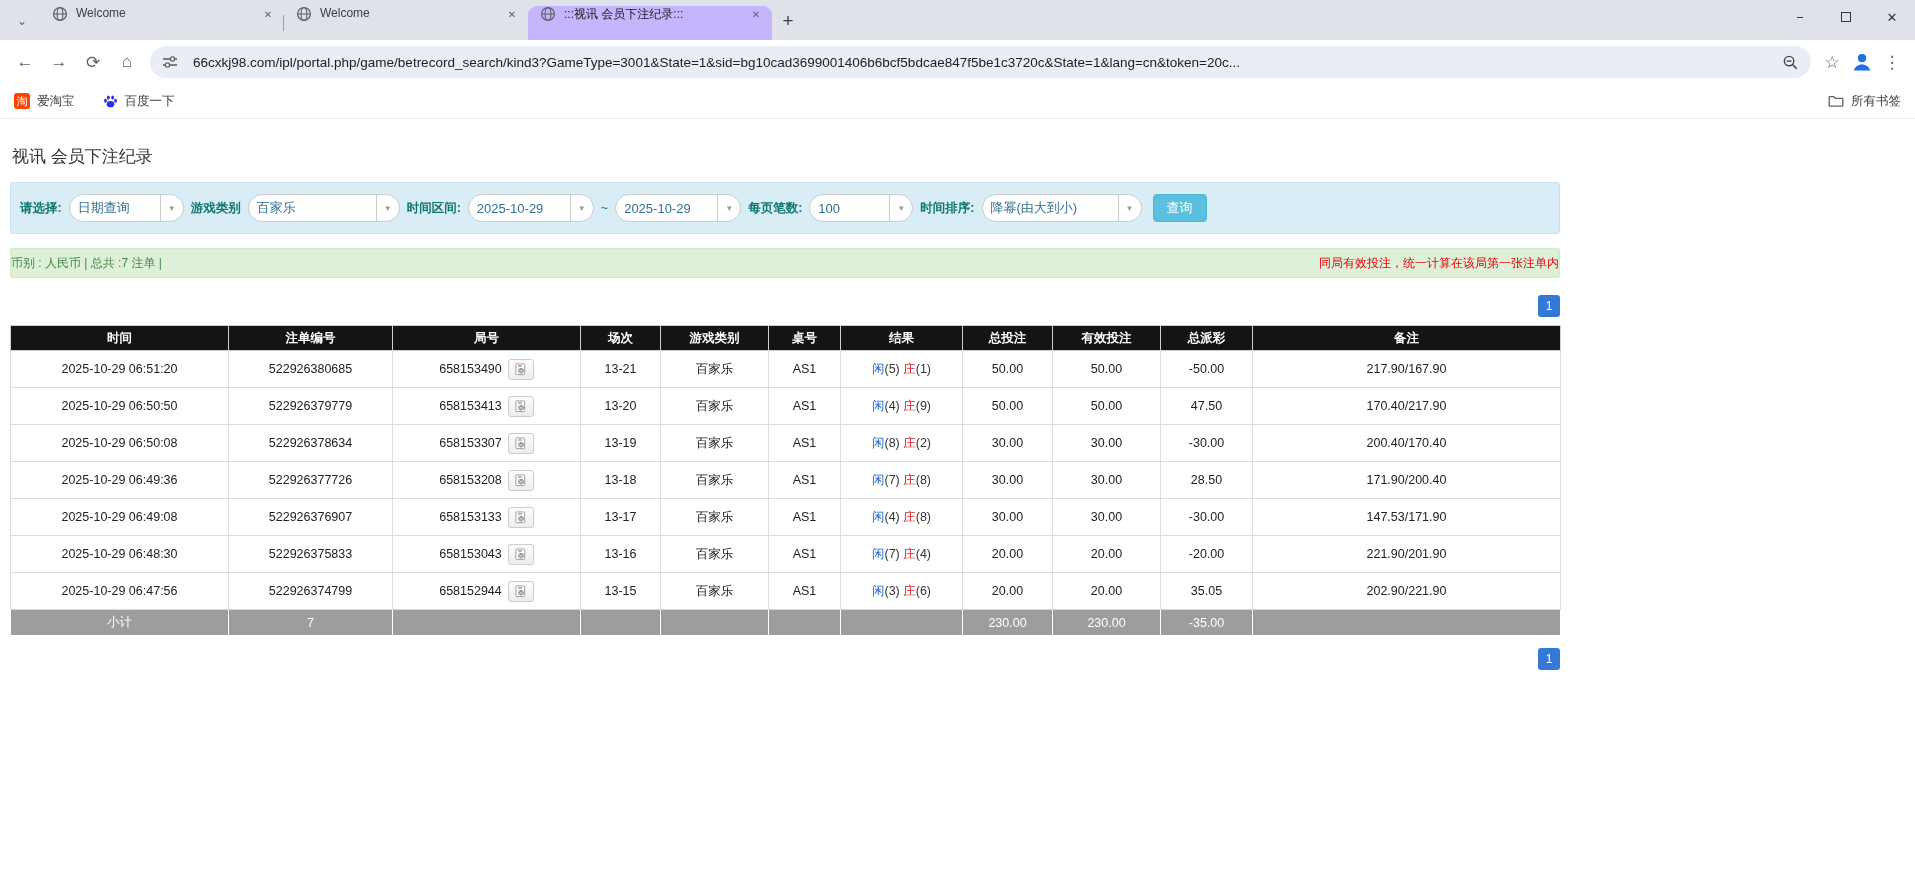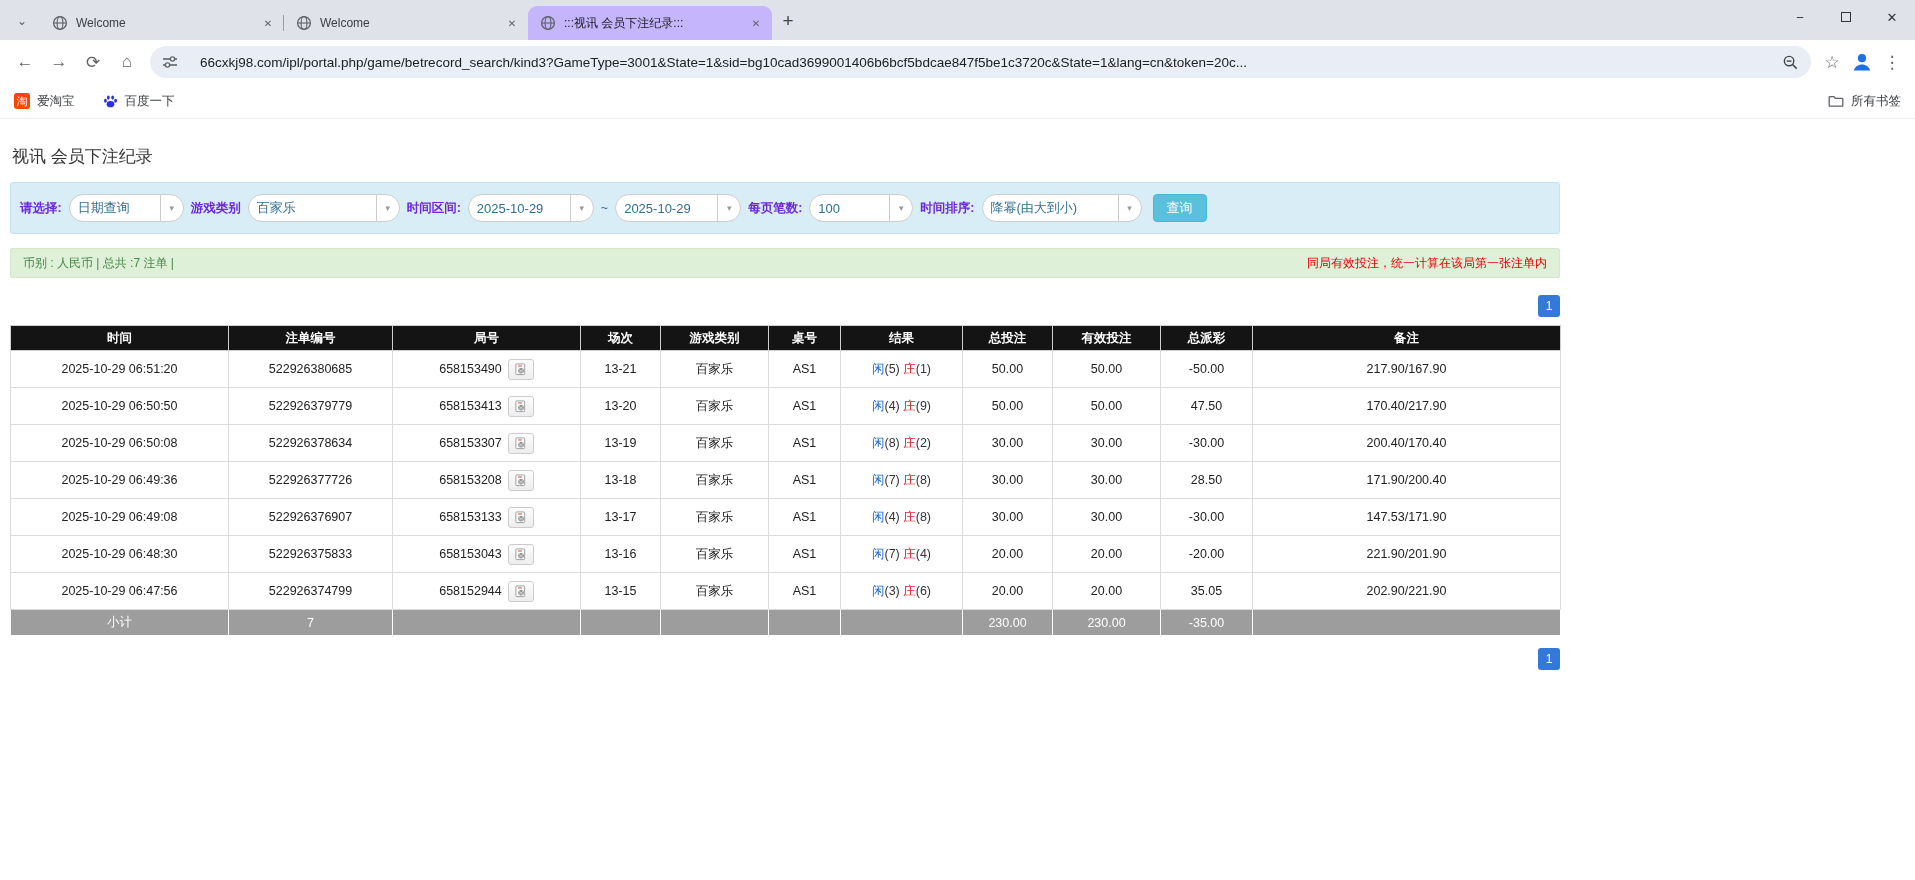--- a/index.html
+++ b/index.html
@@ -4,56 +4,56 @@
 <style>
   * { box-sizing: border-box; }
   html,body { margin:0; padding:0; }
   body {
     width:1915px; height:880px; overflow:hidden; background:#fff;
     font-family:"Liberation Sans","DejaVu Sans",sans-serif; color:#222;
   }
   
   .tabstrip { height:40px; background:#dfe2e8; display:flex; align-items:flex-end; padding-left:8px; }
   .tab-search { width:28px; height:28px; margin:0 4px 5px 0; border-radius:50%; display:flex; align-items:center; justify-content:center; color:#5f6368; font-size:12px; }
-  .tab { width:244px; height:34px; border-radius:9px 9px 0 0; display:flex; align-items:center; gap:8px; padding:0 8px 0 12px; font-size:12px; color:#3c4043; position:relative; cursor:default; }
+  .tab { width:244px; height:34px; border-radius:9px 9px 0 0; display:flex; align-items:flex-start; gap:8px; padding:0 8px 0 12px; font-size:12px; color:#3c4043; position:relative; cursor:default; }
   .tab.active { background:#c4b5fd; color:#202124; }
   .tab.with-sep::after { content:''; position:absolute; right:0; top:9px; width:1px; height:16px; background:#9aa0a6; }
   .tab-title { flex:1; overflow:hidden; white-space:nowrap; text-overflow:ellipsis; }
   .tab-close { width:16px; height:16px; border-radius:50%; display:flex; align-items:center; justify-content:center; font-size:10px; color:#5f6368; flex:none; }
   .favicon { width:16px; height:16px; flex:none; display:flex; }
   .new-tab { width:28px; height:28px; margin:0 0 5px 2px; display:flex; align-items:center; justify-content:center; font-size:19px; color:#444; }
   .win-controls { margin-left:auto; align-self:flex-start; display:flex; }
   .win-btn { width:46px; height:34px; display:flex; align-items:center; justify-content:center; color:#333; font-size:13px; }
   .restore-glyph { width:10px; height:10px; border:1.2px solid #333; }
 
   .toolbar { height:44px; background:#fff; display:flex; align-items:center; padding:0 8px; }
   .nav-btn { width:34px; height:34px; border-radius:50%; display:flex; align-items:center; justify-content:center; font-size:17px; color:#5f6368; flex:none; }
-  .omnibox { flex:1; min-width:0; height:32px; background:#e9eef6; border-radius:16px; display:flex; align-items:center; gap:22px; padding:0 12px; margin:0 6px; }
+  .omnibox { flex:1; min-width:0; height:32px; background:#e9eef6; border-radius:16px; display:flex; align-items:center; gap:15px; padding:0 12px; margin:0 6px; }
   .url-text { flex:1; min-width:0; font-size:13.5px; color:#202124; white-space:nowrap; overflow:hidden; }
   .tool-icon { width:30px; height:30px; display:flex; align-items:center; justify-content:center; color:#5f6368; font-size:17px; flex:none; }
 
   .bookmarks { height:35px; background:#fff; display:flex; align-items:center; gap:28px; padding:0 14px; font-size:12.5px; color:#3c4043; border-bottom:1px solid #ececec; }
   .bm-item { display:flex; align-items:center; gap:7px; }
   .tao-ico { width:16px; height:16px; background:#ff4400; border-radius:3px; color:#fff; font-size:11px; line-height:16px; text-align:center; }
   .bm-right { margin-left:auto; display:flex; align-items:center; gap:7px; }
 
   
   .page { padding:26px 0 0 10px; background:#fff; }
   .page-title { font-size:17px; font-weight:400; color:#333; margin:0 0 14px 2px; }
 
   .filter-bar { width:1550px; background:#d9edf7; border:1px solid #c5e2f0; border-radius:3px; padding:11px 9px; display:flex; align-items:center; gap:7px; font-size:12.5px; }
-  .f-label { color:#6d28d9; font-weight:bold; white-space:nowrap; }
+  .f-label { color:#0f766e; font-weight:bold; white-space:nowrap; }
   .tilde { color:#31708f; }
   .select { height:28px; background:#fff; border:1px solid #ccc; border-radius:14px; display:flex; align-items:center; }
   .select .val { flex:1; padding:0 8px; font-size:13px; color:#31708f; white-space:nowrap; overflow:hidden; }
   .select .arrow { width:23px; align-self:stretch; border-left:1px solid #ccc; display:flex; align-items:center; justify-content:center; color:#999; font-size:9px; }
   .w115 { width:115px; } .w152 { width:152px; } .w126 { width:126px; } .w104 { width:104px; } .w160 { width:160px; }
   .btn-search { height:28px; padding:4px 13px; background:#5bc0de; border:1px solid #46b8da; border-radius:4px; color:#fff; font-size:13px; margin-left:4px; cursor:pointer; font-family:inherit; }
 
-  .summary-bar { width:1550px; margin-top:14px; height:30px; background:#dff0d8; border:1px solid #d6e9c6; border-radius:2px; display:flex; align-items:center; justify-content:space-between; padding:0 12px; font-size:12px; }
+  .summary-bar { width:1550px; margin-top:14px; height:30px; background:#dff0d8; border:1px solid #d6e9c6; border-radius:2px; display:flex; align-items:center; justify-content:space-between; padding:0 0; font-size:12px; }
   .summary-left { color:#468847; }
   .summary-right { color:#e60000; }
 
   .pag-row { width:1550px; display:flex; justify-content:flex-end; margin-top:17px; }
   .pag-row.bottom { margin-top:12px; }
   .pag-btn { min-width:22px; height:22px; padding:0 5px; background:#3579d8; border-radius:3px; color:#fff; font-size:12px; display:flex; align-items:center; justify-content:center; cursor:pointer; }
 
   table.bets { width:1550px; border-collapse:collapse; margin-top:8px; font-size:12.5px; table-layout:fixed; }
   table.bets thead th { background:#141414; color:#fff; height:25px; font-weight:bold; border:1px solid #cfcfcf; padding:0 20px; }
   table.bets tbody td { height:37px; text-align:center; border:1px solid #dcdcdc; color:#222; padding:0 4px; overflow:hidden; white-space:nowrap; }

